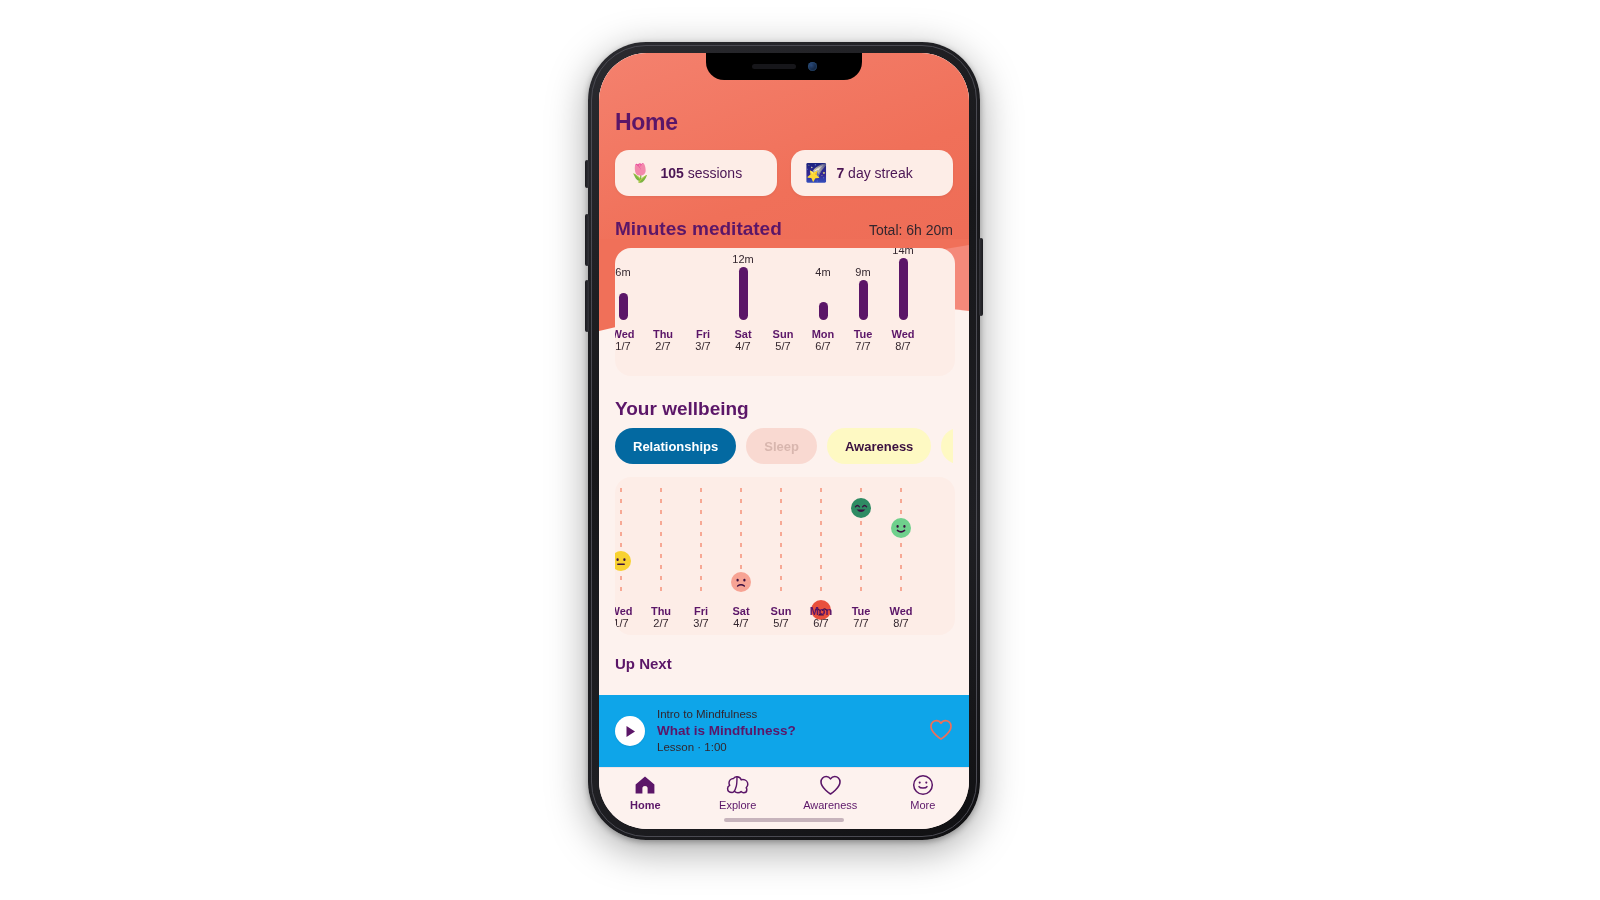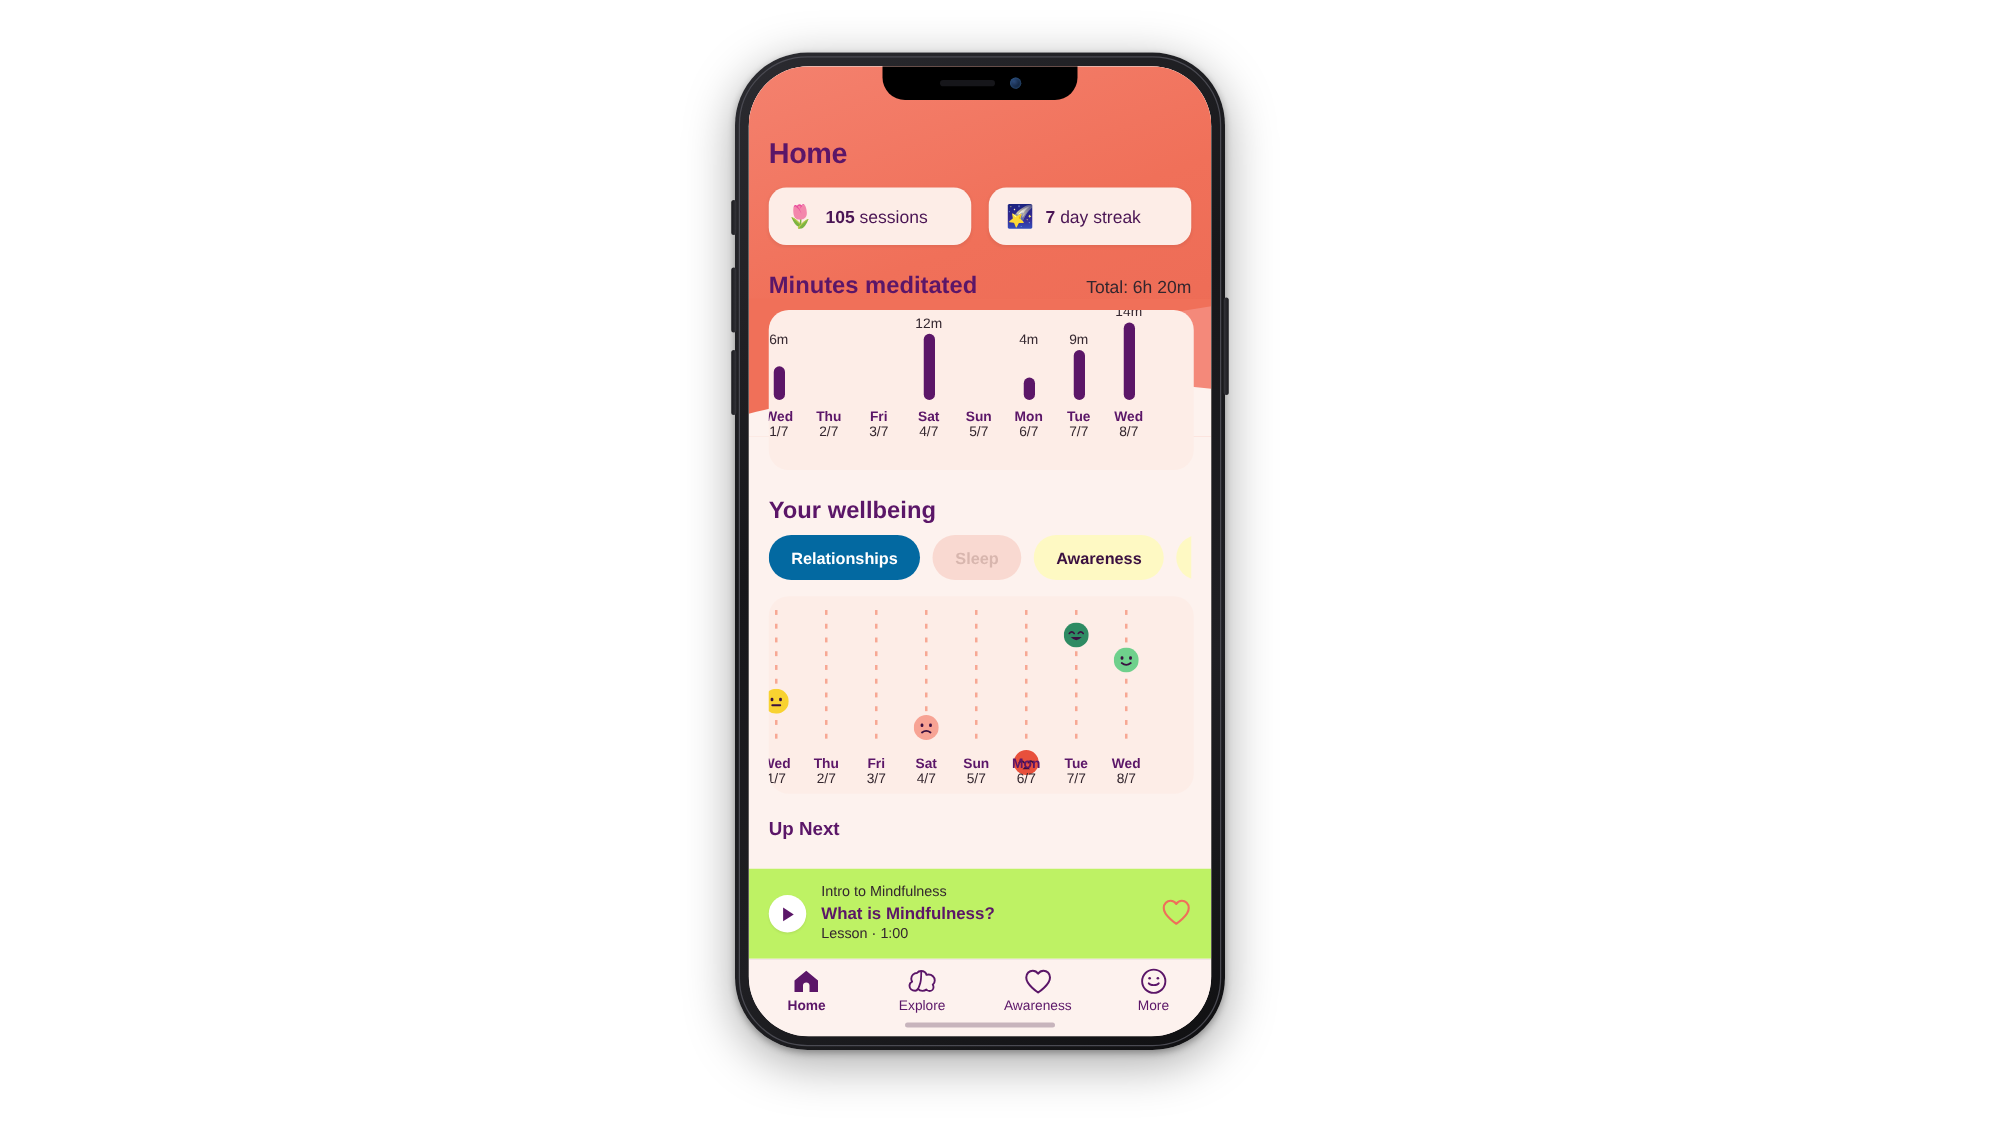--- a/index.html
+++ b/index.html
@@ -162,21 +162,21 @@
   .mood-face {
     position:absolute; left:50%; transform:translateX(-50%);
     width:20px; height:20px; border-radius:50%;
     display:flex; align-items:center; justify-content:center;
   }
   .mood-col .day-lbl { position:absolute; bottom:6px; left:0; right:0; }
 
   
   .upnext-title { color:#5B1668; font-size:15px; font-weight:bold; margin-top:20px; margin-bottom:23px; }
   .upnext-card {
-    background:#bef264; border-radius:0;
+    background:#0ea5e9; border-radius:0;
     margin:0 -16px; padding:12px 16px;
     display:flex; align-items:center; gap:12px;
   }
   .play-btn {
     width:30px; height:30px; border-radius:50%; background:#fff;
     display:flex; align-items:center; justify-content:center;
     flex:none; box-shadow:0 1px 2px rgba(0,0,0,.08);
   }
   .upnext-meta { flex:1; min-width:0; }
   .un-kicker { font-size:11.5px; color:#33262e; line-height:15px; }

